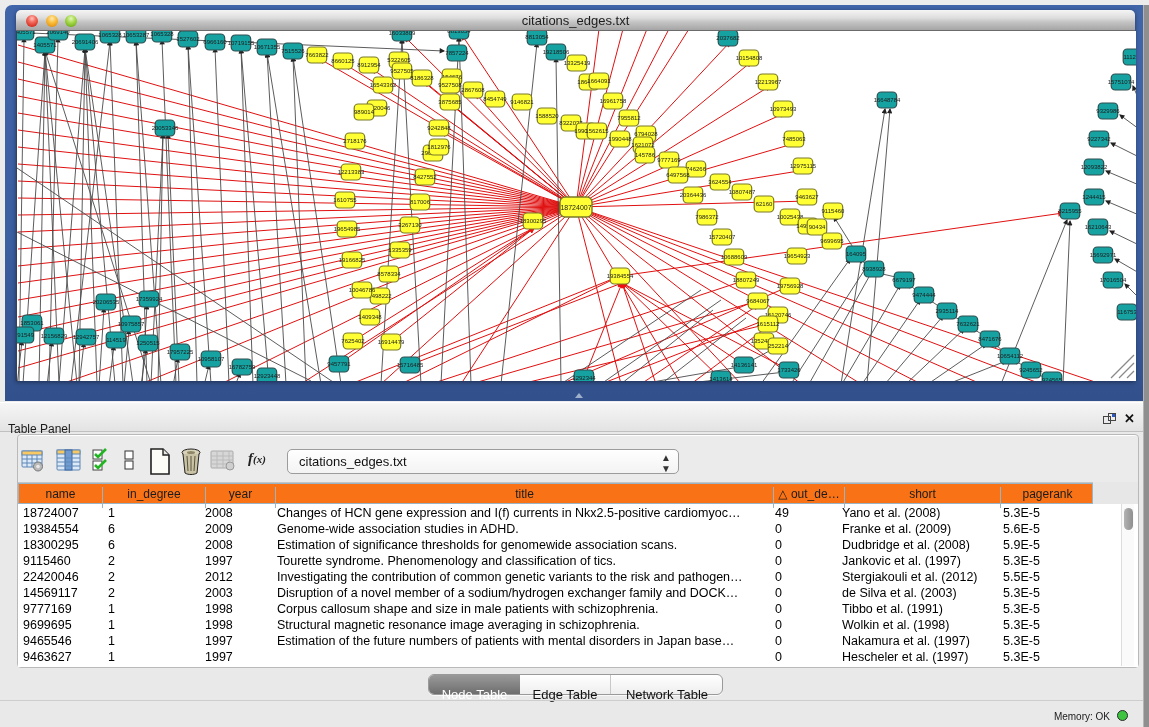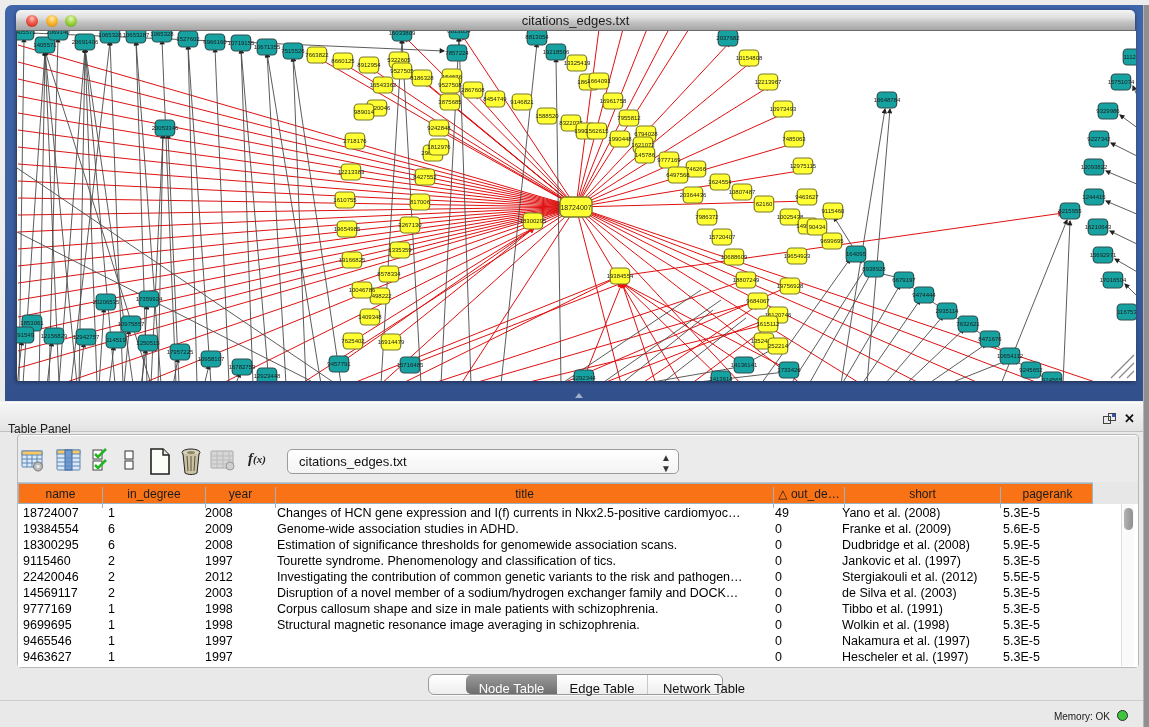--- a/index.html
+++ b/index.html
@@ -44,21 +44,21 @@
 .c1 {left:90px;width:99px;}
 .c2 {left:187px;width:66px;}
 .c3 {left:259px;width:494px;}
 .c4 {left:757px;width:67px;}
 .c5 {left:824px;width:156px;text-align:left;}
 .c6 {left:985px;width:94px;}
 #sb {position:absolute;left:1121px;top:504px;width:13px;height:162px;background:#fafafa;border-left:1px solid #ddd;}
 #sbt {position:absolute;left:1.5px;top:4px;width:9px;height:22px;background:linear-gradient(90deg,#b3b3b3,#8f8f8f);border-radius:5px;}
 #tabs {position:absolute;left:428px;top:674px;width:295px;height:21px;border:1px solid #9a9a9a;border-radius:6px;
   background:linear-gradient(180deg,#ffffff,#eeeeee);box-shadow:0 1px 0 rgba(255,255,255,.7);}
-#tabs .seg {position:absolute;top:0;height:19px;font-size:13px;color:#111;text-align:center;padding-top:6px;margin-left:37px;}
+#tabs .seg {position:absolute;top:0;height:19px;font-size:13px;color:#111;text-align:center;padding-top:12px;}
 #seg1 {left:0;width:91px;background:linear-gradient(180deg,#9a9a9a,#6e6e6e);color:#fff !important;border-radius:5px 0 0 5px;}
 #seg2 {left:91px;width:91px;border-right:1px solid #c8c8c8;}
 #seg3 {left:182px;width:112px;}
 #status {position:absolute;left:0;top:700px;width:1143px;height:27px;border-top:1px solid #cdcdcd;}
 #mem {position:absolute;right:33px;top:10px;font-size:10px;color:#1b1b1b;}
 #dot {position:absolute;right:15px;top:9px;width:11px;height:11px;border-radius:50%;background:#3ec43e;border:1px solid #2b2b2b;}
 </style></head>
 <body>
 <div id="desk"></div>
 <div id="win">
@@ -665,20 +665,21 @@
     <span class="c2">1998</span>
     <span class="c3">Structural magnetic resonance image averaging in schizophrenia.</span>
     <span class="c4">0</span>
     <span class="c5">Wolkin et al. (1998)</span>
     <span class="c6">5.3E-5</span>
   </div>
 <div class="tr" style="top:633px">
 <span class="c0">9465546</span>
     <span class="c1">1</span>
     <span class="c2">1997</span>
+    <span class="c3">Estimation of the future numbers of patients with mental disorders in Japan base…</span>
     <span class="c4">0</span>
     <span class="c5">Nakamura et al. (1997)</span>
     <span class="c6">5.3E-5</span>
   </div>
 <div class="tr" style="top:649px">
 <span class="c0">9463627</span>
     <span class="c1">1</span>
     <span class="c2">1997</span>
     <span class="c4">0</span>
     <span class="c5">Hescheler et al. (1997)</span>

